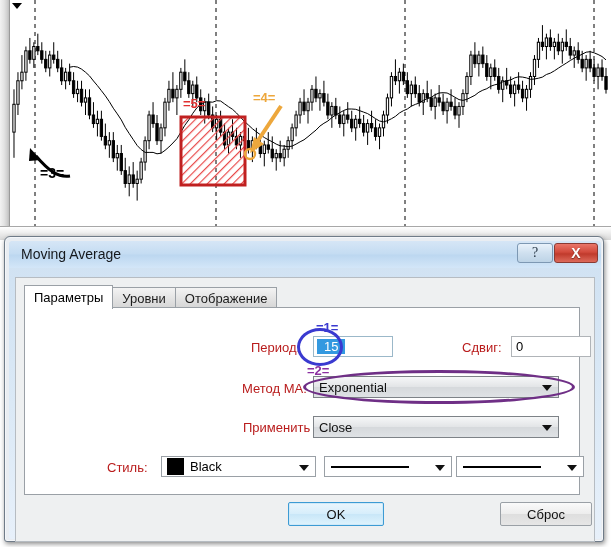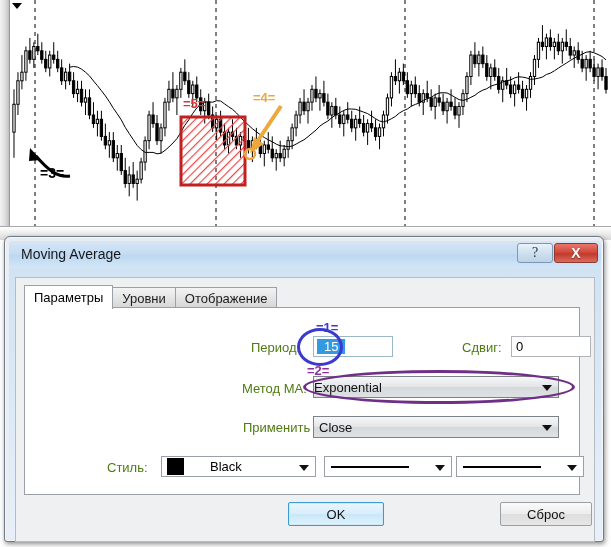--- a/index.html
+++ b/index.html
@@ -96,54 +96,54 @@
     background:linear-gradient(to bottom,#f3f3f3 0%,#e2e2e2 55%,#d4d4d4 100%);
     margin-right:-1px;
   }
   .tab.active{
     background:#ffffff;height:24px;position:relative;z-index:3;color:#000;
   }
   #tabpanel{
     position:absolute;left:8px;top:29px;width:556px;height:188px;
     background:#ffffff;border:1px solid #9aa0a6;box-sizing:border-box;
   }
-  .lbl{font-size:13px;color:#4d7c0f;}
+  .lbl{font-size:13px;color:#b91c1c;}
   #lbl-period{position:absolute;left:226px;top:32px;}
   #input-period{
     position:absolute;left:288px;top:28px;width:80px;height:21px;
     border:1px solid #9bb8c9;background:#ffffff;box-sizing:border-box;
     font-size:13px;color:#000;padding:2px 3px;display:flex;align-items:center;
   }
   #period-val{background:#3399e0;color:#ffffff;padding:0 7px;}
   #lbl-shift{position:absolute;left:437px;top:32px;}
   #input-shift{
     position:absolute;left:486px;top:28px;width:80px;height:21px;
     border:1px solid #b0b4b8;background:#ffffff;box-sizing:border-box;
     font-size:13px;color:#000;padding:2px 4px;display:flex;align-items:center;
   }
 
   #lbl-method{position:absolute;left:217px;top:73px;}
   #sel-method{
     position:absolute;left:288px;top:68px;width:246px;height:22px;
     border:1px solid #7d8287;box-sizing:border-box;
     background:linear-gradient(to bottom,#f6f7f8 0%,#e3e5e7 48%,#d6d9dc 52%,#dfe2e5 100%);
-    font-size:13px;color:#111;display:flex;align-items:center;
+    font-size:13px;color:#111;display:flex;align-items:center;padding-left:5px;
   }
   #lbl-apply{position:absolute;left:218px;top:112px;}
   #sel-apply{
     position:absolute;left:288px;top:108px;width:246px;height:22px;
     border:1px solid #7d8287;box-sizing:border-box;
     background:linear-gradient(to bottom,#f6f7f8 0%,#e3e5e7 48%,#d6d9dc 52%,#dfe2e5 100%);
     font-size:13px;color:#111;display:flex;align-items:center;padding-left:5px;
   }
   #lbl-style{position:absolute;left:82px;top:152px;}
   #sel-color{
     position:absolute;left:136px;top:148px;width:155px;height:21px;
     border:1px solid #9aa0a6;box-sizing:border-box;background:#ffffff;
-    display:flex;align-items:center;padding-left:5px;font-size:13px;color:#000;gap:20px;
+    display:flex;align-items:center;padding-left:5px;font-size:13px;color:#000;
   }
   #color-swatch{width:15px;height:15px;background:#000000;border:1px solid #000;margin-right:6px;}
   #sel-width{
     position:absolute;left:299px;top:148px;width:128px;height:21px;
     border:1px solid #9aa0a6;box-sizing:border-box;background:#ffffff;
     display:flex;align-items:center;padding-left:6px;
   }
   #sel-width2{
     position:absolute;left:431px;top:148px;width:128px;height:21px;
     border:1px solid #9aa0a6;box-sizing:border-box;background:#ffffff;

